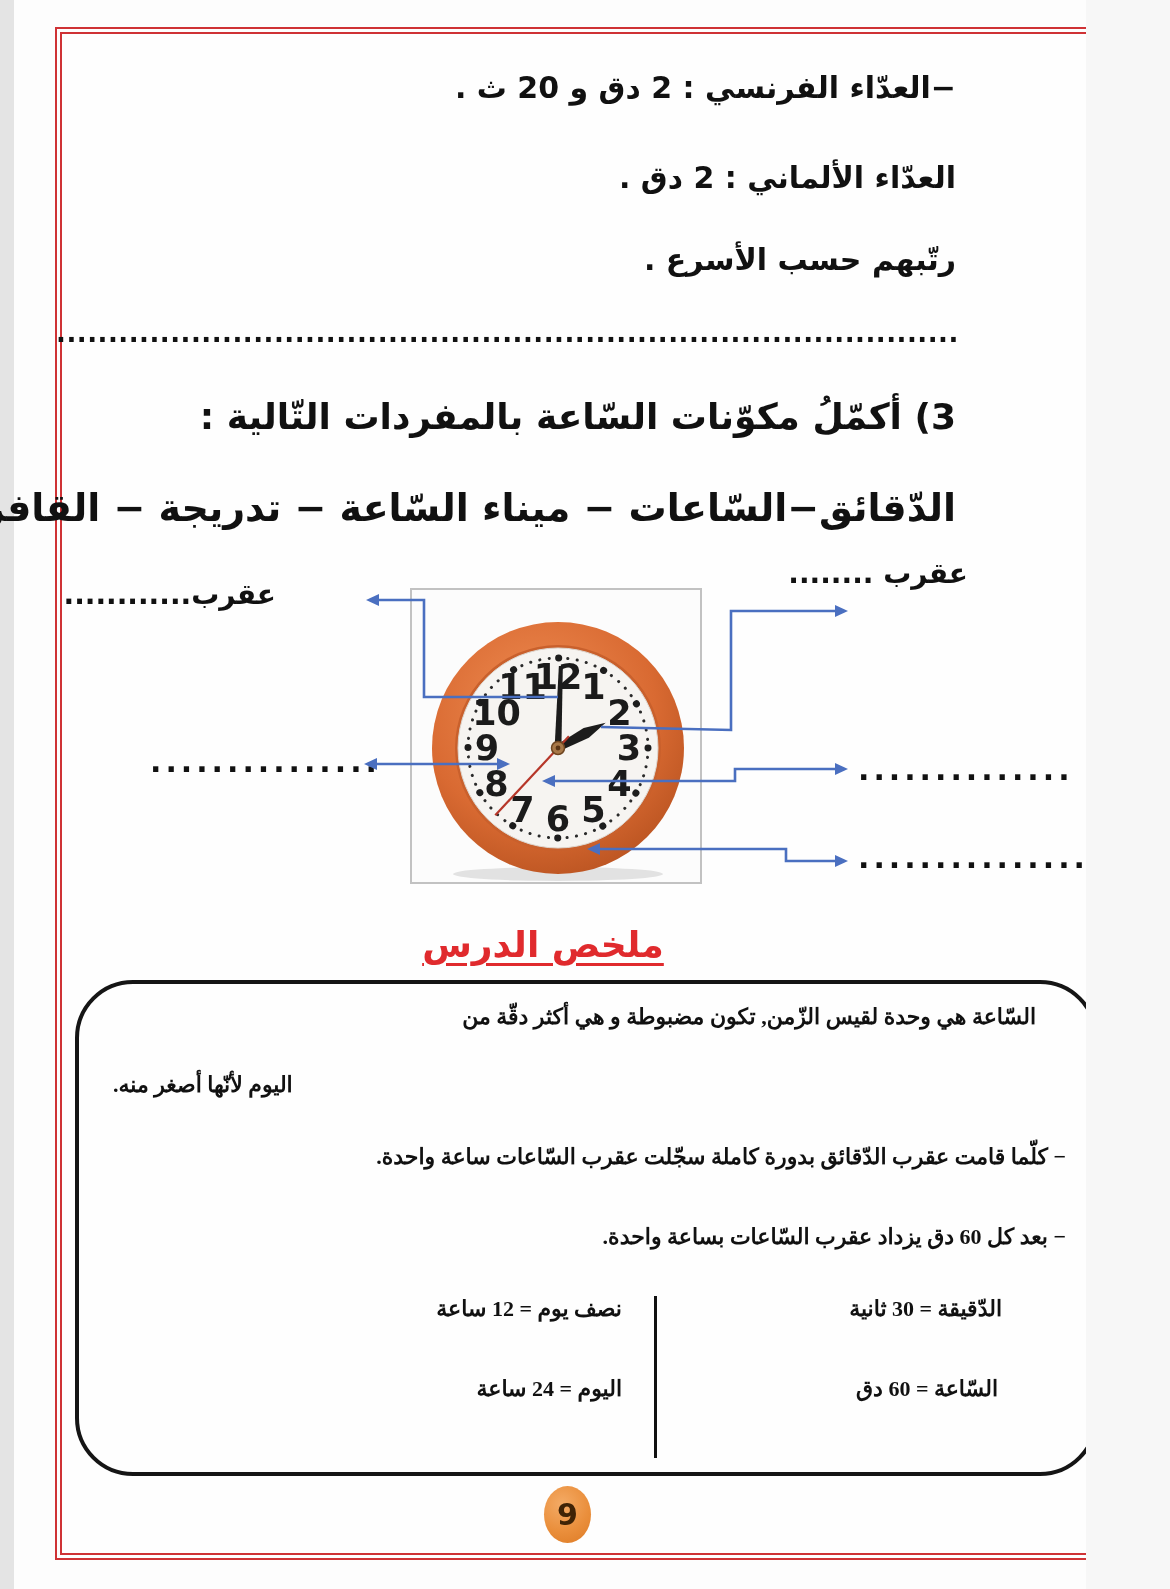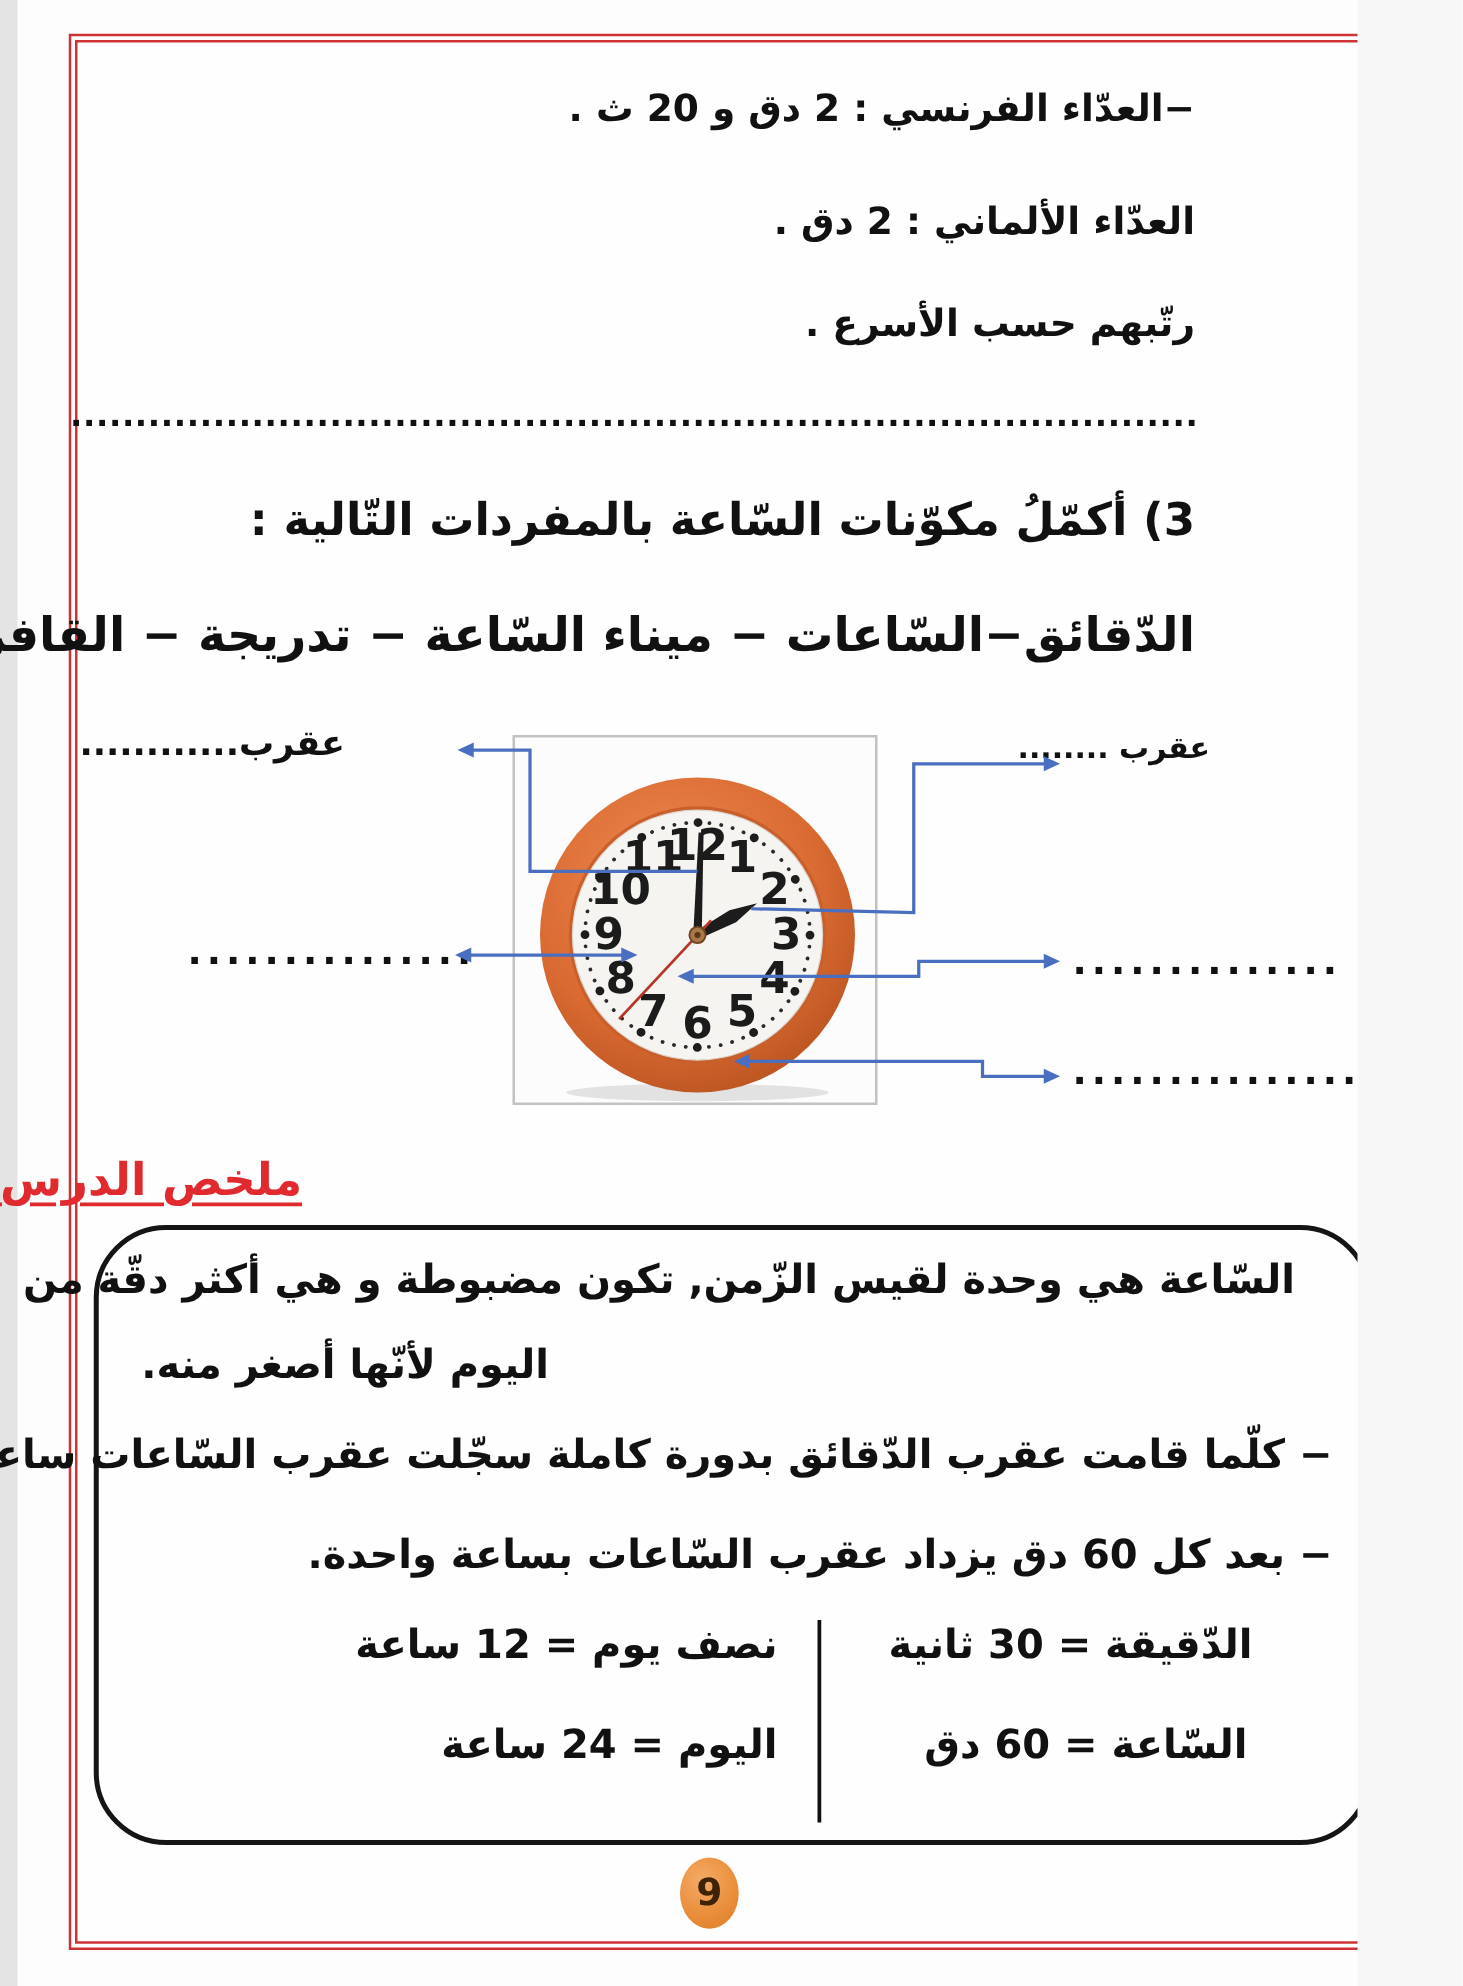--- a/index.html
+++ b/index.html
@@ -12,29 +12,29 @@
   #frame{
     position:absolute;left:55px;top:27px;width:1043px;height:1519px;
     border:7px double #cf3235;background:#fefefe;
   }
   .ar{direction:rtl;unicode-bidi:plaintext;color:#111;font-weight:bold;white-space:nowrap;}
   .abs{position:absolute;}
   .bodyline{font-size:30px;line-height:1.35;}
   .dots{font-size:30px;letter-spacing:4px;color:#111;font-weight:bold;white-space:nowrap;}
   .answer-dots{font-size:26px;letter-spacing:0.5px;font-weight:bold;color:#111;white-space:nowrap;overflow:hidden;width:900px;text-align:left;}
   #summary-title{
-    position:absolute;left:0;right:0;top:924px;text-align:left;
+    position:absolute;left:0;right:0;top:924px;text-align:center;
     color:#e02a2d;font-size:36px;font-weight:bold;
     text-decoration:underline;text-decoration-thickness:3px;text-underline-offset:6px;
   }
   #summary-box{
     position:absolute;left:75px;top:980px;width:1015px;height:488px;
     border:4px solid #151515;border-radius:58px;background:#fefefe;
   }
-  .box-line{position:absolute;font-size:32px;}
+  .box-line{position:absolute;font-size:22px;font-family:Liberation Serif, serif;}
   #facts-divider{position:absolute;left:575px;top:312px;width:3px;height:162px;background:#111;}
   #page-badge{
     position:absolute;left:544px;top:1486px;width:47px;height:57px;border-radius:50%;
     background:radial-gradient(circle at 38% 32%, #f4ab66 0%, #ea8f3c 55%, #dd7a24 100%);
     display:flex;align-items:center;justify-content:center;
     color:#3f2306;font-size:30px;font-weight:bold;
   }
   #clock-box{
     position:absolute;left:410px;top:588px;width:292px;height:296px;
     background:#fcfcfc;border:2px solid #c2c2c2;box-sizing:border-box;
@@ -99,21 +99,21 @@
       </g>
       <g transform="rotate(223 146 158)">
         <line x1="146" y1="174" x2="146" y2="66" stroke="#b63629" stroke-width="2.2"></line>
       </g>
       <circle cx="146" cy="158" r="6.5" fill="#a87848" stroke="#6e4520" stroke-width="1.5"></circle>
       <circle cx="146" cy="158" r="2.4" fill="#5a3414"></circle>
     </svg>
   </div>
 
   <div class="abs ar" style="top:578px;right:810px;font-size:28px;">عقرب............</div>
-  <div class="abs ar" style="top:584px;right:118px;font-size:24px;">عقرب ........</div>
+  <div class="abs ar" style="top:557px;right:118px;font-size:28px;">عقرب ........</div>
   <div class="abs dots" style="top:744px;left:150px;">...............</div>
   <div class="abs dots" style="top:752px;left:858px;">..............</div>
   <div class="abs dots" style="top:840px;left:858px;">...............</div>
 
   <svg id="arrow-layer" viewBox="0 0 1170 1589">
     <g stroke="#4a6fc0" stroke-width="2.6" fill="none">
       <polyline points="558,697 424,697 424,600 378,600"></polyline>
       <polyline points="601,727 731,730 731,611 836,611"></polyline>
       <line x1="376" y1="764" x2="500" y2="764"></line>
       <polyline points="554,781 735,781 735,769 836,769"></polyline>

